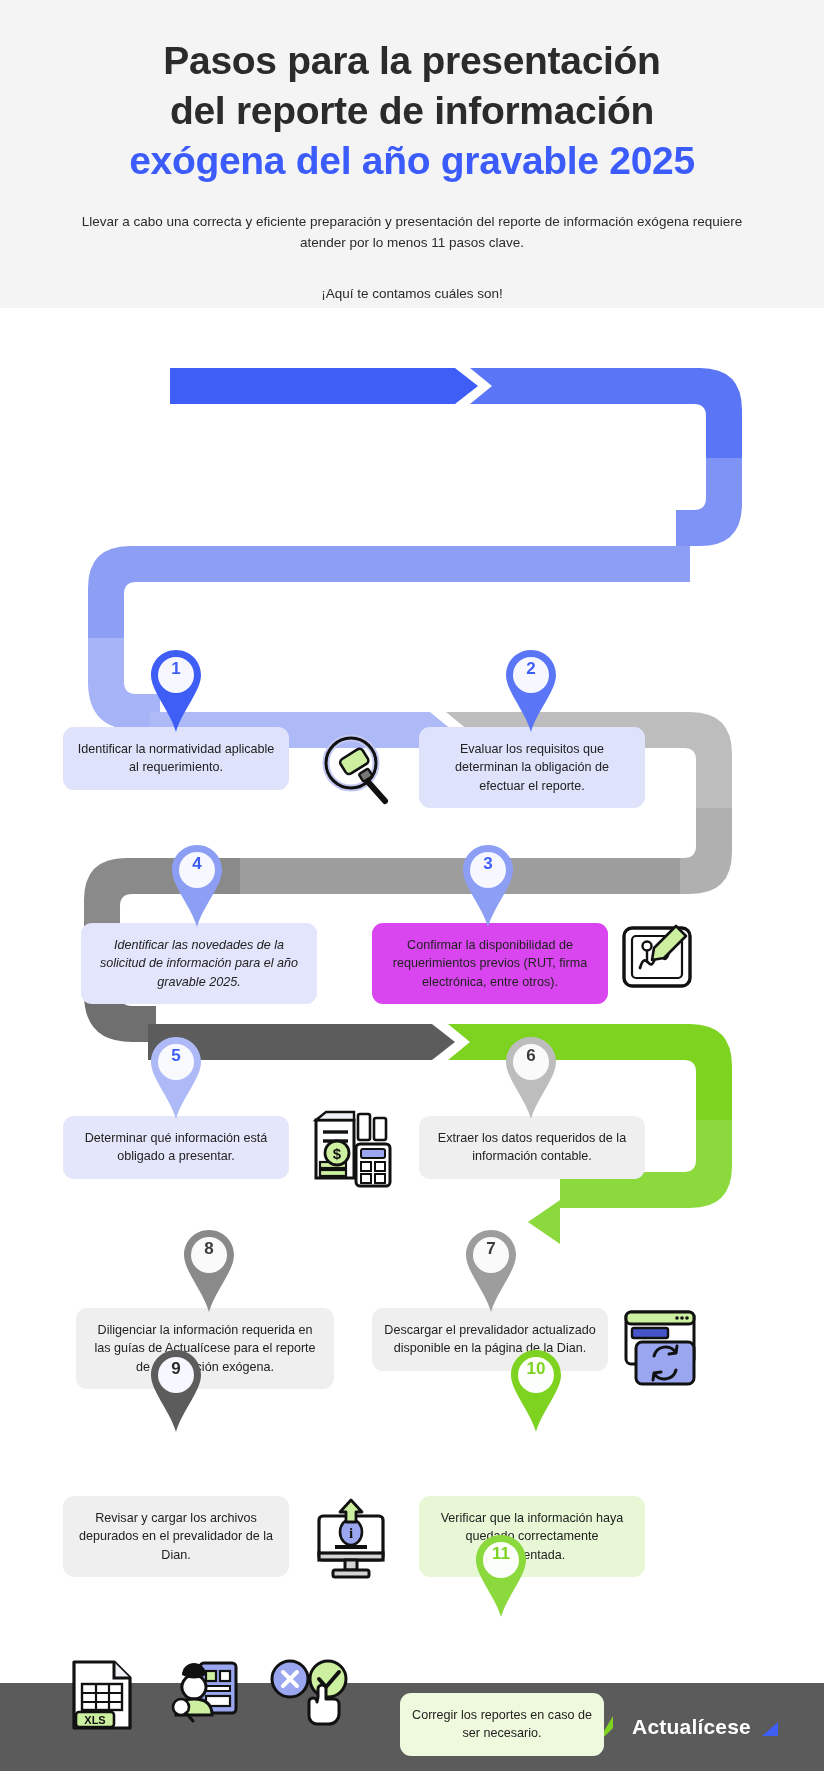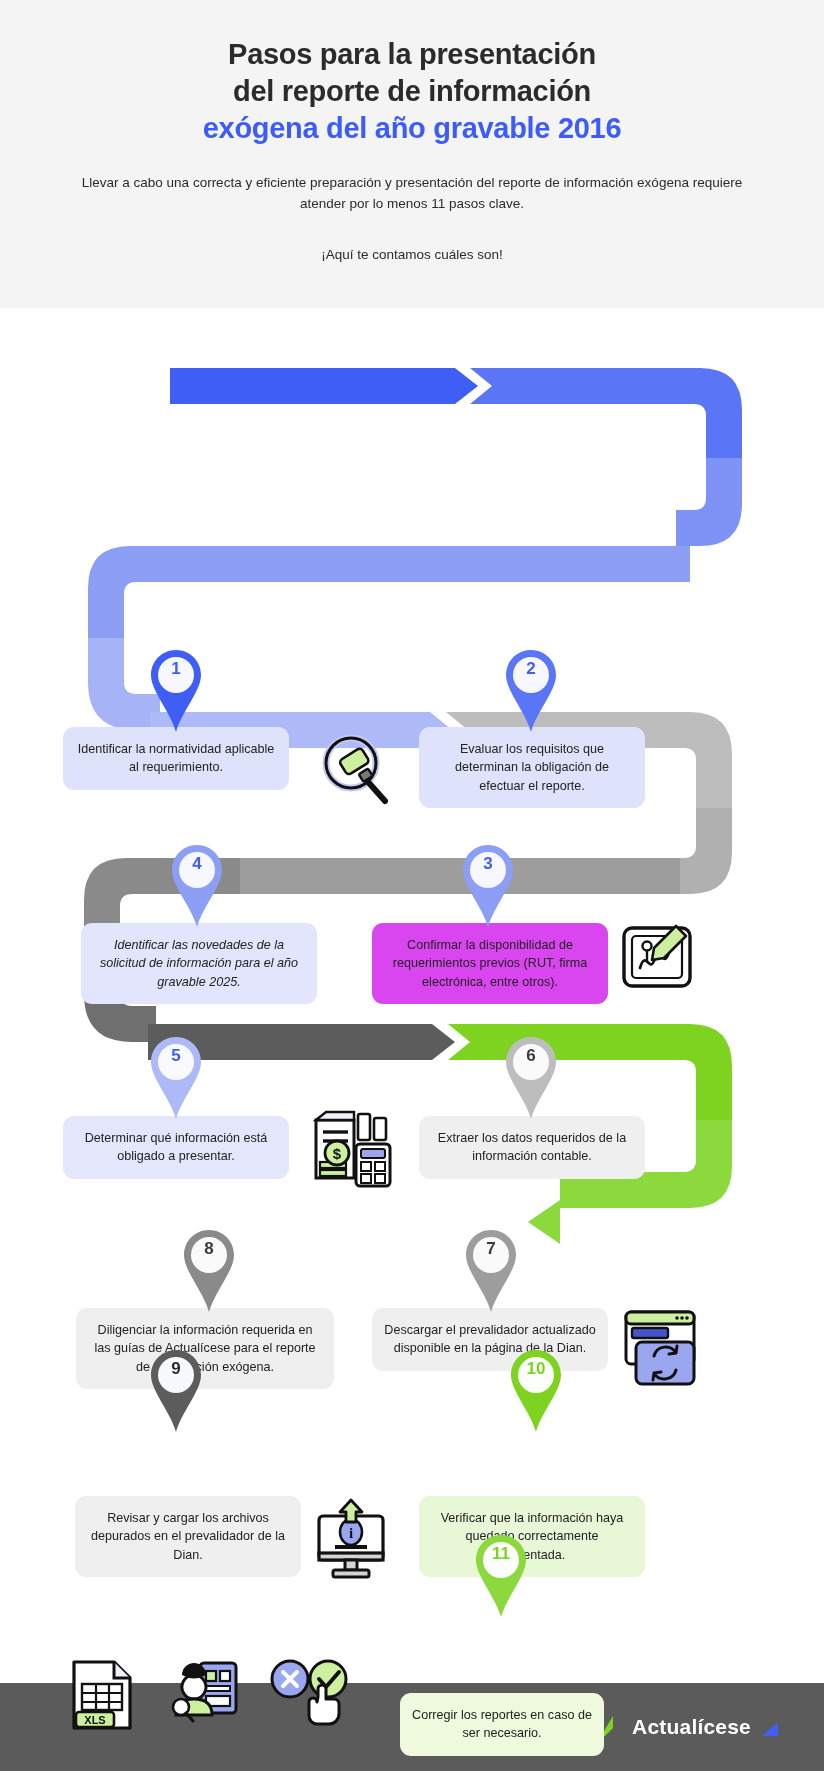--- a/index.html
+++ b/index.html
@@ -15,21 +15,21 @@
 
   
   #header {
     width: 824px;
     height: 308px;
     background: #f4f4f4;
     padding: 36px 70px 0 70px;
     text-align: center;
   }
   #title {
-    font-size: 29px;
+    font-size: 39px;
     font-weight: bold;
     line-height: 1.28;
     color: #2b2b2b;
     letter-spacing: -0.3px;
   }
   #title .hl { color: #3b5bfb; display: block; }
   #title .ln { display: block; }
   #subtitle {
     margin-top: 26px;
     font-size: 13.5px;
@@ -110,21 +110,21 @@
     letter-spacing: .2px;
   }
 </style>
 </head>
 <body>
 
 <div id="header">
   <div id="title">
     <span class="ln">Pasos para la presentación</span>
     <span class="ln">del reporte de información</span>
-    <span class="hl">exógena del año gravable 2016</span>
+    <span class="hl">exógena del año gravable 2025</span>
   </div>
   <div id="subtitle">
     <p>Llevar a cabo una correcta y eficiente preparación y presentación del reporte de información exógena requiere atender por lo menos 11 pasos clave.</p>
     <p>¡Aquí te contamos cuáles son!</p>
   </div>
 </div>
 
 <div id="flow">
 
   <svg id="ribbons" viewBox="0 0 824 1180">
@@ -242,21 +242,21 @@
   <div class="card" style="left:81px;  top:615px;  width:236px; background:#e2e5fb;font-style:italic;">Identificar las novedades de la solicitud de información para el año gravable 2025.</div>
 
   <div class="card" style="left:419px; top:808px;  width:226px; background:#efefef;">Extraer los datos requeridos de la información contable.</div>
 
   <div class="card" style="left:63px;  top:808px;  width:226px; background:#e4e6fb;">Determinar qué información está obligado a presentar.</div>
 
   <div class="card" style="left:372px; top:1000px; width:236px; background:#efefef;">Descargar el prevalidador actualizado disponible en la página de la Dian.</div>
 
   <div class="card" style="left:76px;  top:1000px; width:258px; background:#efefef;">Diligenciar la información requerida en las guías de Actualícese para el reporte de información exógena.</div>
 
-  <div class="card" style="left:63px;  top:1188px; width:226px; background:#efefef;margin-left:12px;">Revisar y cargar los archivos depurados en el prevalidador de la Dian.</div>
+  <div class="card" style="left:63px;  top:1188px; width:226px; background:#efefef;">Revisar y cargar los archivos depurados en el prevalidador de la Dian.</div>
 
   <div class="card" style="left:419px; top:1188px; width:226px; background:#e8f7d6;">Verificar que la información haya quedado correctamente presentada.</div>
 
   <div class="card" style="left:400px; top:1385px; width:204px; background:#eef9dd;">Corregir los reportes en caso de ser necesario.</div>
 
   <div class="ico" style="left:315px; top:423px;">
     <svg width="76" height="76" viewBox="0 0 76 76">
       <circle cx="36" cy="32" r="25" fill="none" stroke="#c3c8f2" stroke-width="7"></circle>
       <circle cx="36" cy="32" r="25" fill="none" stroke="#111" stroke-width="3"></circle>
       <rect x="26" y="22" width="26" height="17" rx="4" transform="rotate(-32 39 30)" fill="#cdf0a0" stroke="#111" stroke-width="2.6"></rect>

